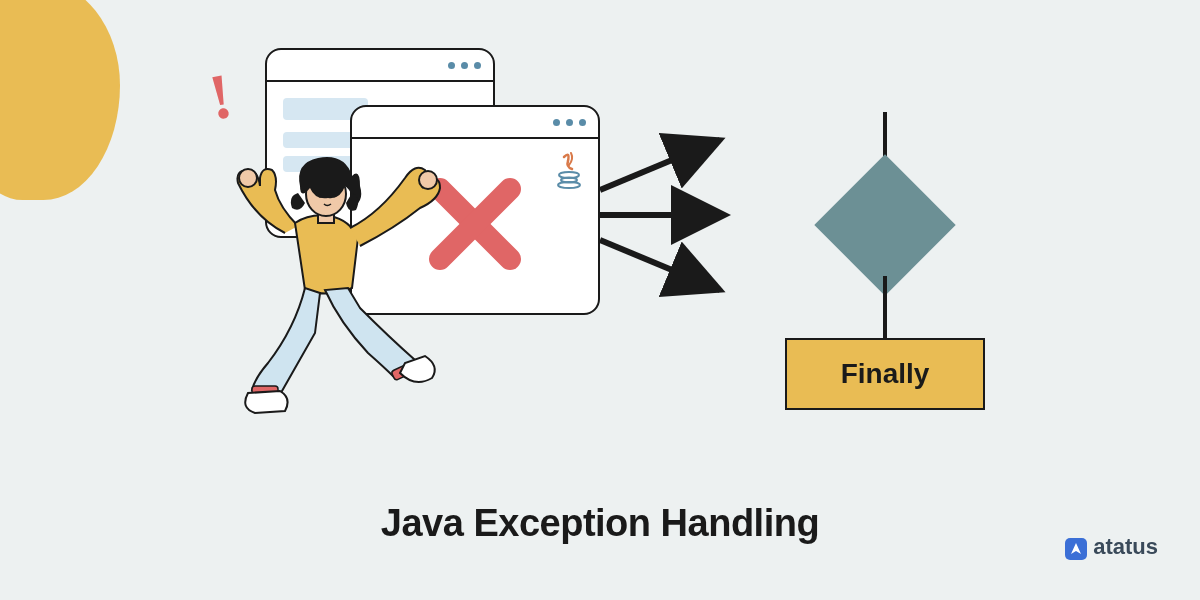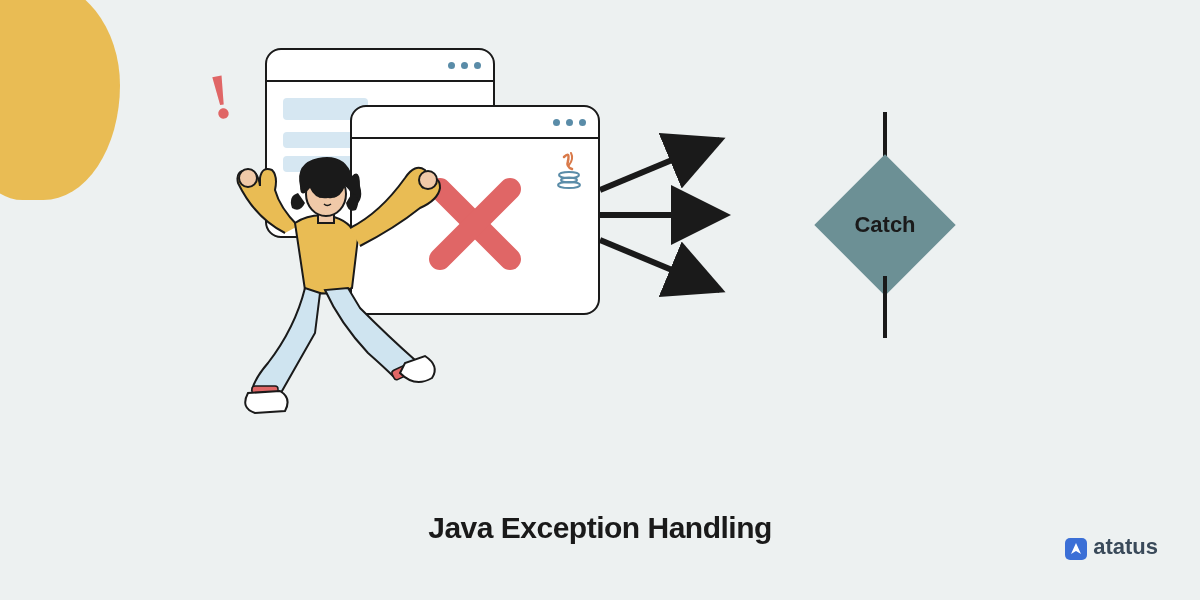--- a/index.html
+++ b/index.html
@@ -144,21 +144,21 @@
     width: 4px; background: #1a1a1a;
     left: 113px;
   }
   .conn1 { top: 72px; height: 62px; }
   .conn2 { top: 236px; height: 62px; }
   .title {
     position: absolute;
     left: 0; right: 0;
     bottom: 55px;
     text-align: center;
-    font-size: 30px;
+    font-size: 38px;
     font-weight: 700;
     color: #1a1a1a;
     letter-spacing: -0.5px;
   }
   .brand {
     position: absolute;
     right: 42px; bottom: 40px;
     display: flex;
     align-items: flex-end;
     gap: 6px;
@@ -268,22 +268,24 @@
     </defs>
     <line x1="10" y1="60" x2="130" y2="10" stroke="#1a1a1a" stroke-width="6" marker-end="url(#ah)"></line>
     <line x1="10" y1="85" x2="135" y2="85" stroke="#1a1a1a" stroke-width="6" marker-end="url(#ah)"></line>
     <line x1="10" y1="110" x2="130" y2="160" stroke="#1a1a1a" stroke-width="6" marker-end="url(#ah)"></line>
   </svg>
 </div>
 
 <div class="flowchart">
   <div class="connector conn1"></div>
   <div class="diamond"></div>
-  <div class="diamond-label">Catch</div>
   <div class="connector conn2"></div>
+  <div class="box box-finally">
+    <span>Finally</span>
+  </div>
 </div>
 
 <div class="title">Java Exception Handling</div>
 
 <div class="brand">
   <div class="brand-icon">
     <svg width="14" height="14" viewBox="0 0 14 14">
       <path d="M7 1 L12 12 L7 9 L2 12 Z" fill="#fff"></path>
     </svg>
   </div>

